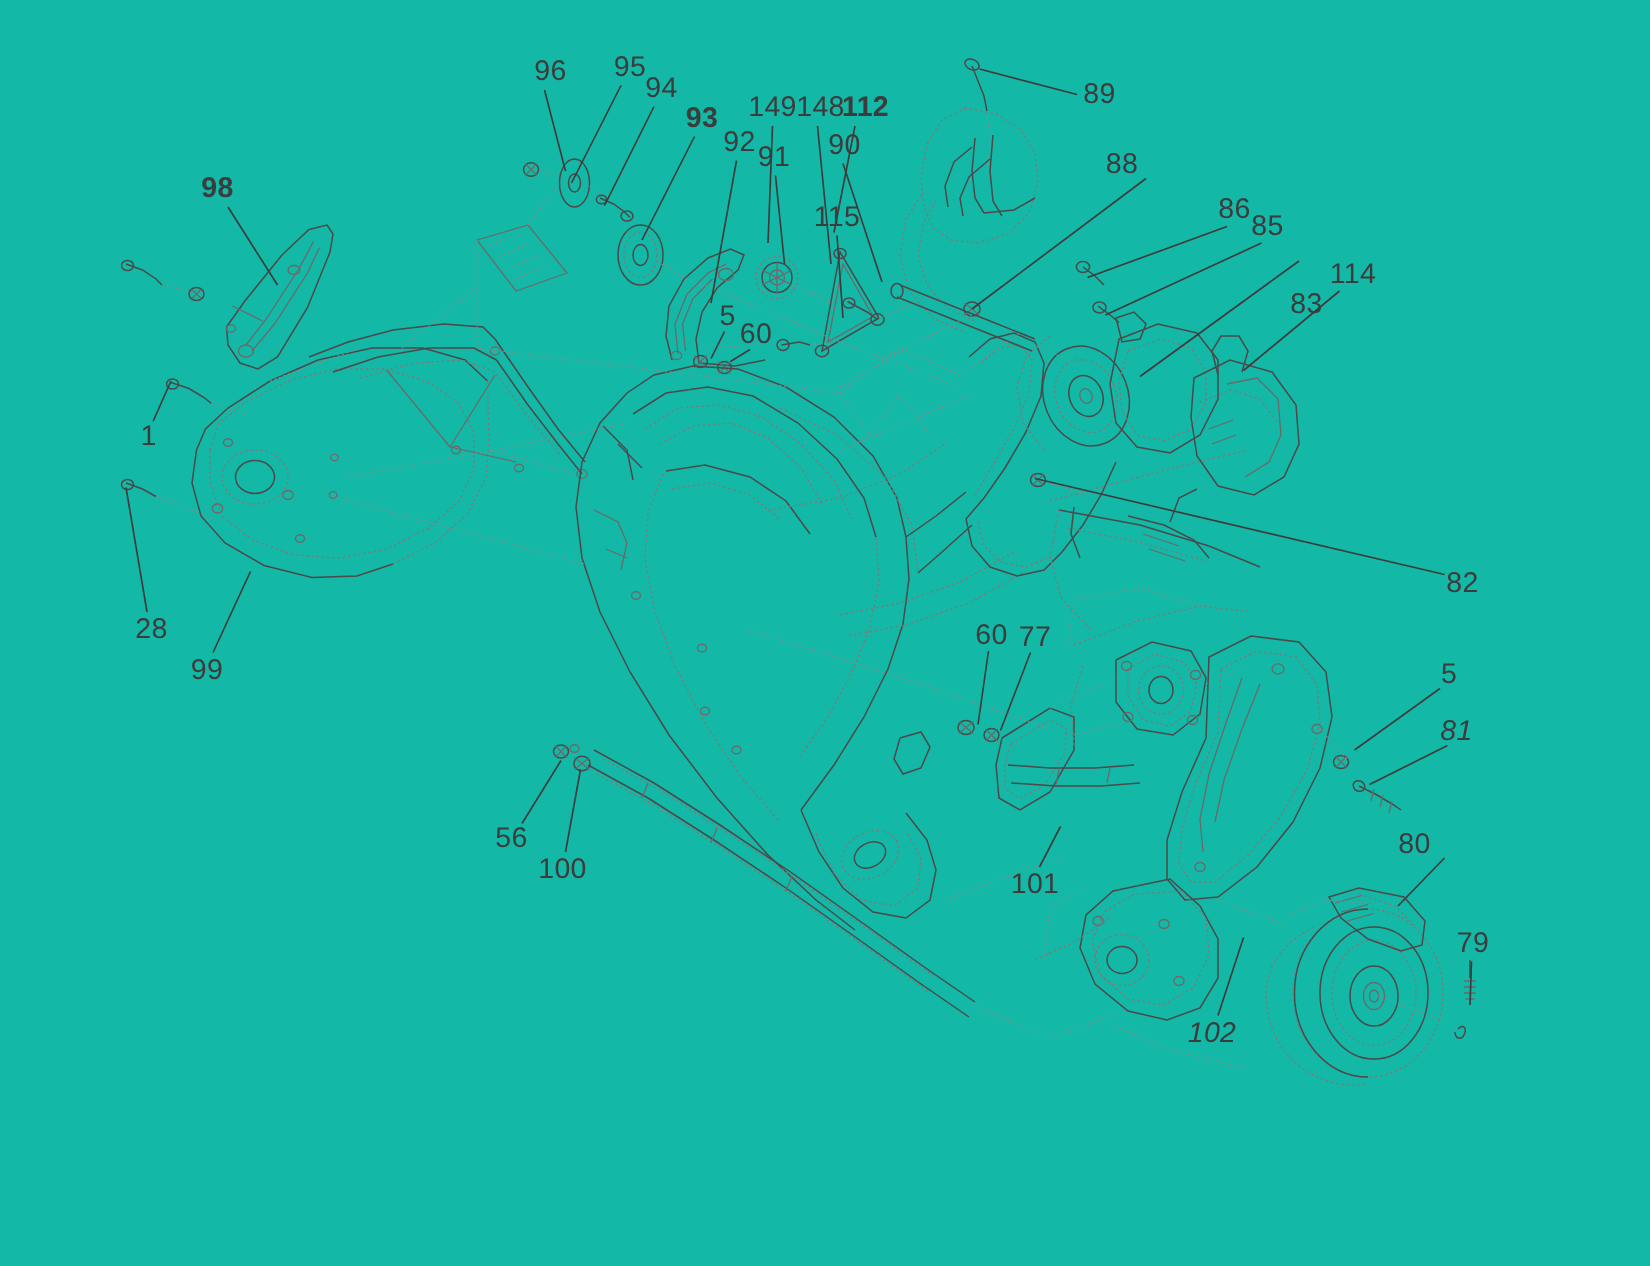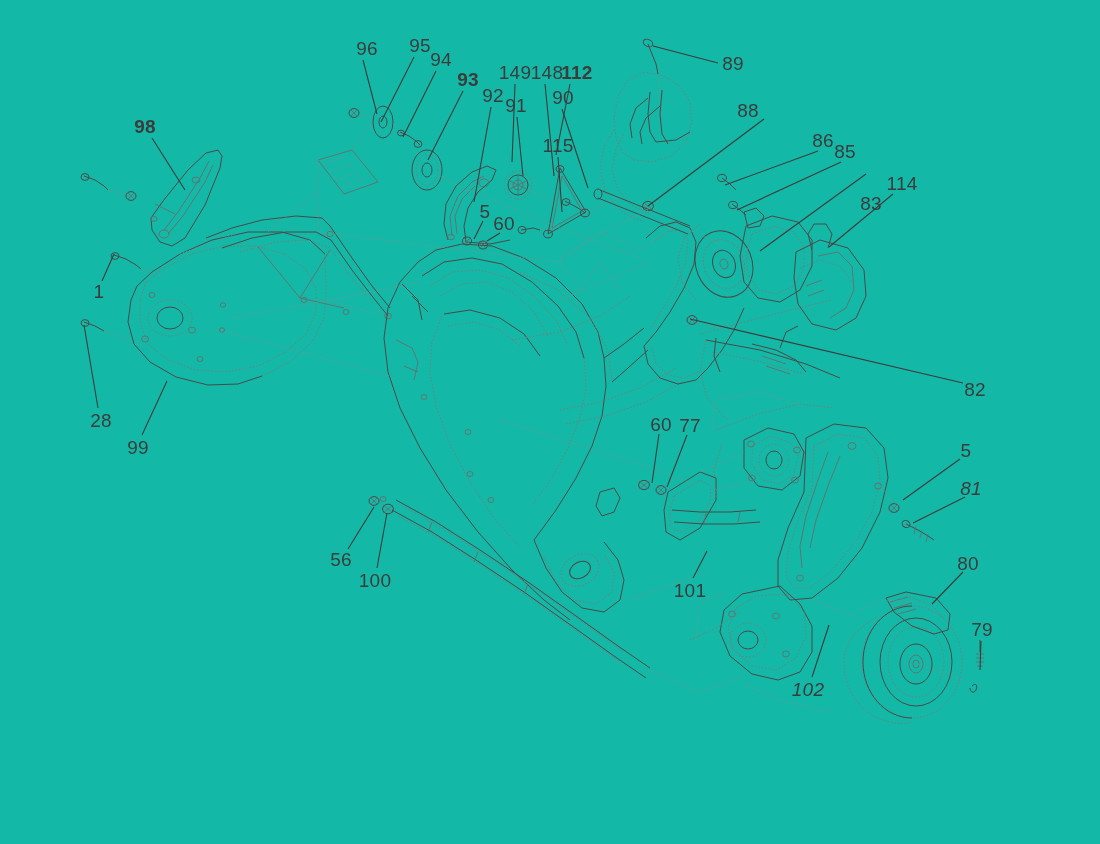--- a/index.html
+++ b/index.html
@@ -446,17 +446,17 @@
       <div class="callout" style="left: 101px; top: 420px;">28</div>
       <div class="callout" style="left: 138px; top: 447px;">99</div>
       <div class="callout" style="left: 341px; top: 559px;">56</div>
       <div class="callout" style="left: 375px; top: 580px;">100</div>
       <div class="callout" style="left: 661px; top: 424px;">60</div>
       <div class="callout" style="left: 690px; top: 425px;">77</div>
       <div class="callout" style="left: 690px; top: 590px;">101</div>
       <div class="callout" style="left: 808px; top: 689px; font-style: italic;">102</div>
       <div class="callout" style="left: 966px; top: 450px;">5</div>
       <div class="callout" style="left: 971px; top: 488px; font-style: italic;">81</div>
-      <div class="callout" style="left: 968px; top: 563px;">80</div>
+      <div class="callout" style="left: 943px; top: 563px;">80</div>
       <div class="callout" style="left: 982px; top: 629px;">79</div>
     </div>
 
 </div>
 
 </body></html>

